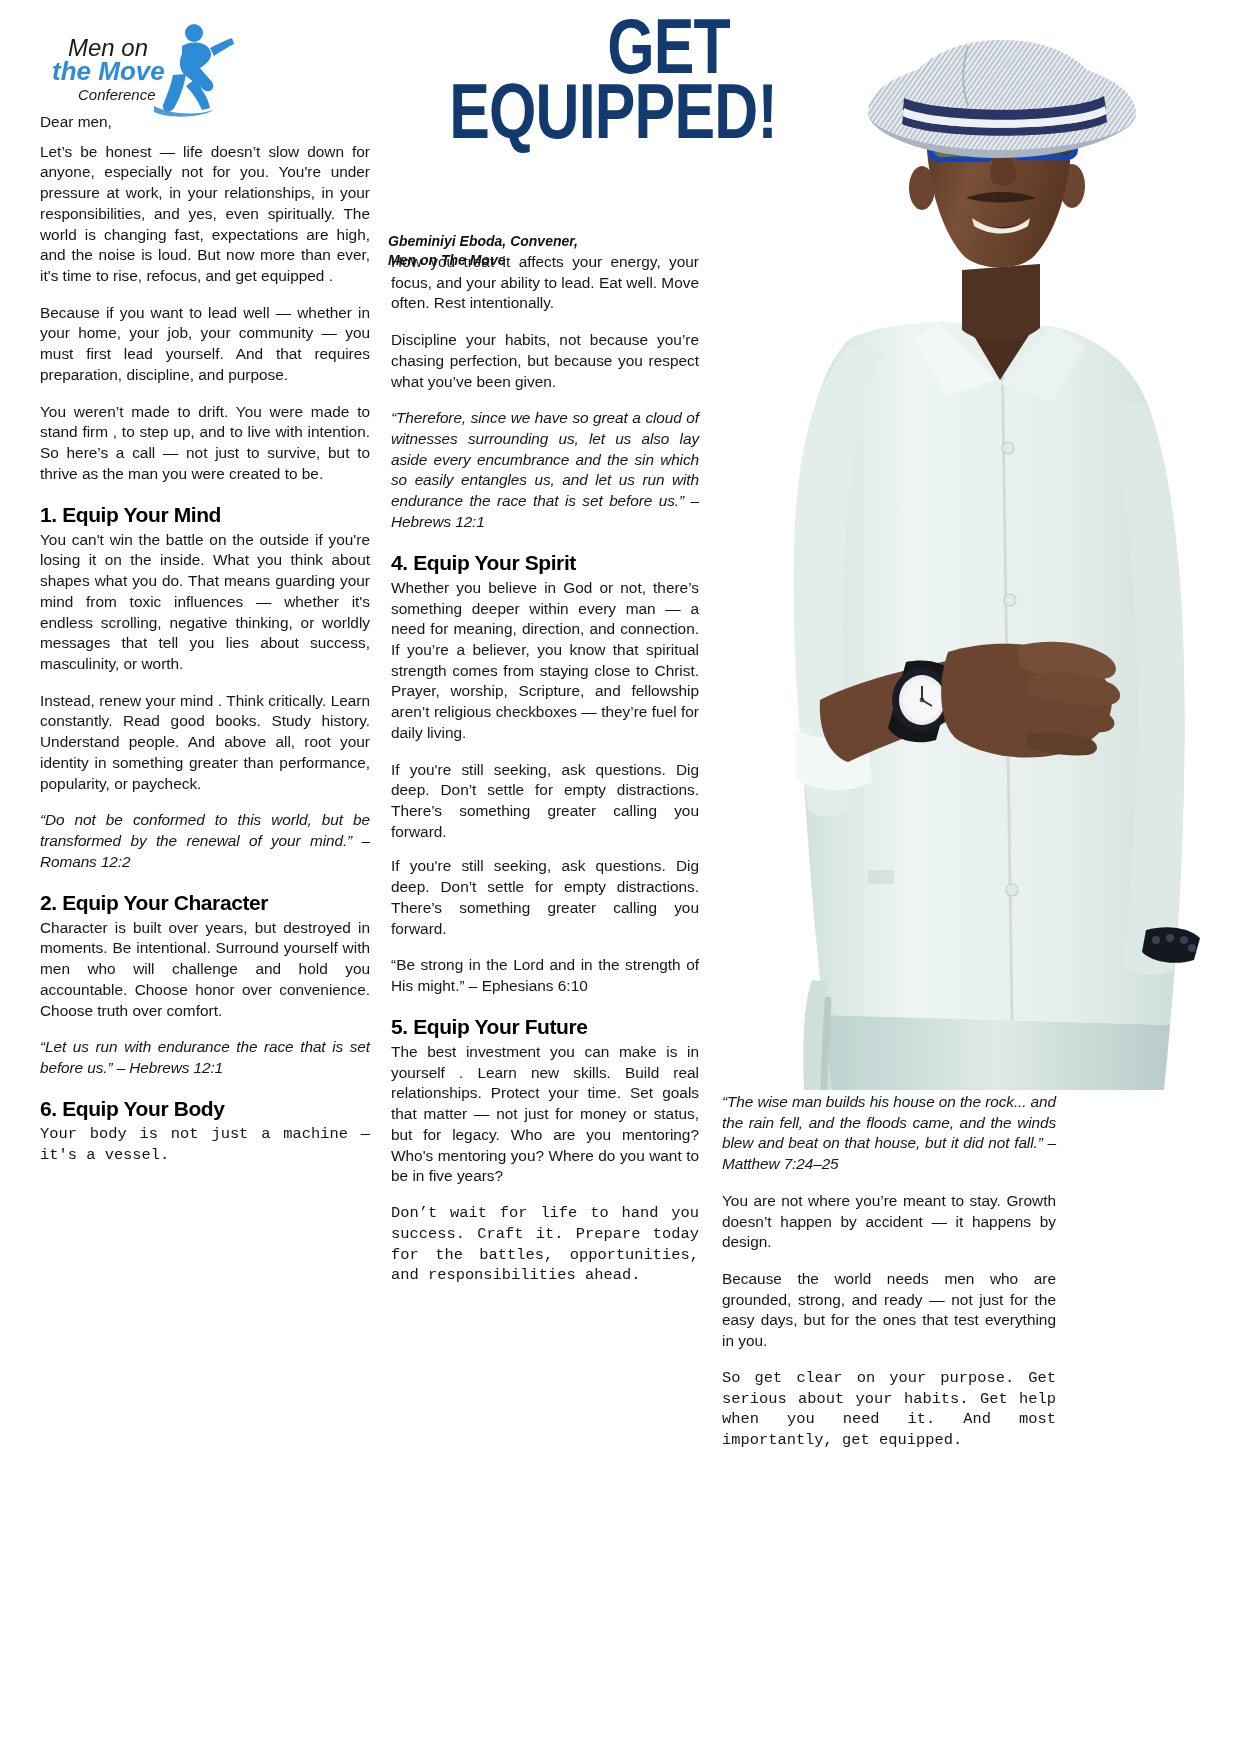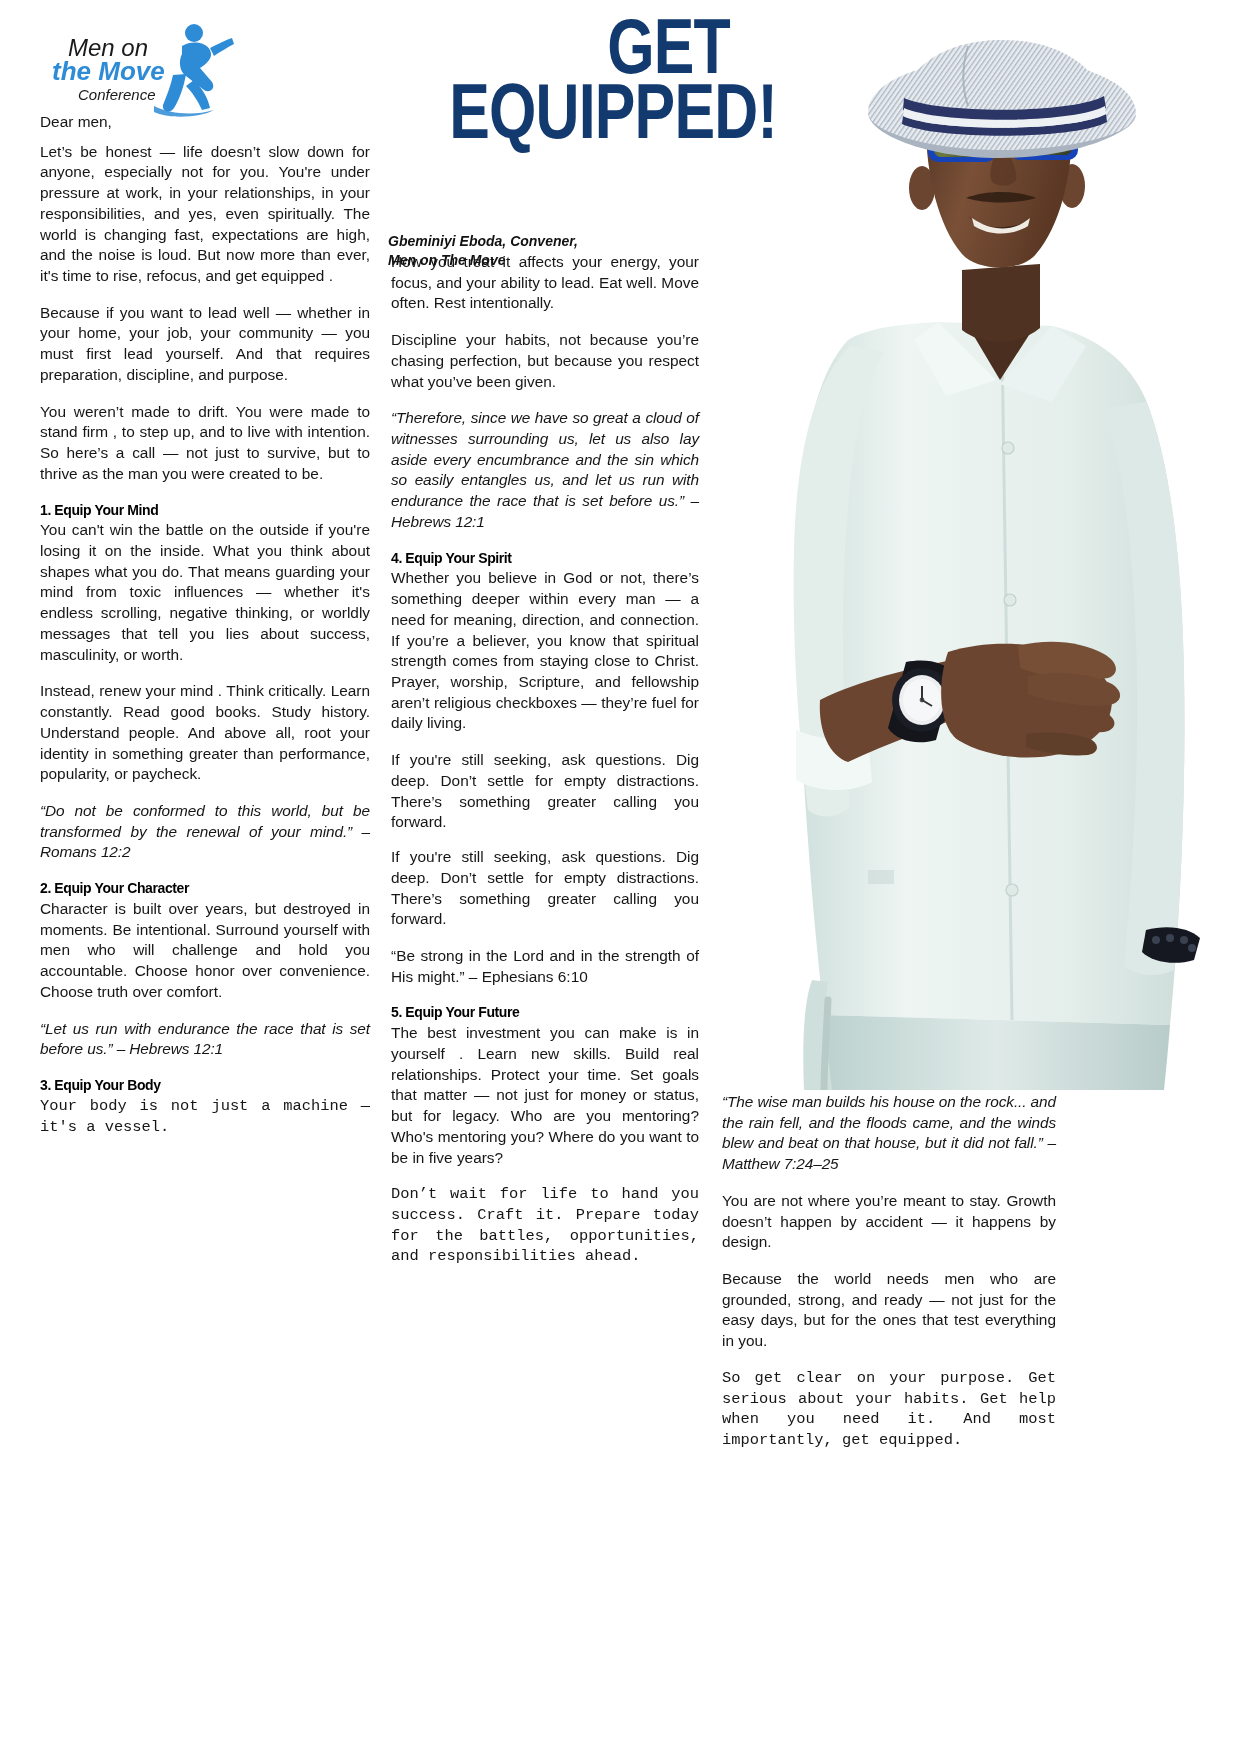--- a/index.html
+++ b/index.html
@@ -70,21 +70,21 @@
   .col1 { left: 40px;  top: 112px;  width: 330px; }
   .col2 { left: 391px; top: 252px;  width: 308px; }
   .col3 { left: 722px; top: 1092px; width: 334px; }
 
   .col p { margin: 0 0 16px 0; }
   .col p.tight { margin-bottom: 14px; }
   .col p:last-child { margin-bottom: 0; font-family: Liberation Mono, monospace; }
 
   .sec-head {
     font-weight: bold;
-    font-size: 14px;
+    font-size: 21px;
     letter-spacing: -0.4px;
     margin: 0 0 1px 0 !important;
     text-align: left;
     color: #000;
   }
   .verse {
     font-style: italic;
     letter-spacing: -0.1px;
   }
   .nogap { margin-bottom: 9px !important; }
@@ -283,21 +283,21 @@
   <p>Let’s be honest — life doesn’t slow down for anyone, especially not for you. You're under pressure at work, in your relationships, in your responsibilities, and yes, even spiritually. The world is changing fast, expectations are high, and the noise is loud. But now more than ever, it's time to rise, refocus, and get equipped .</p>
   <p>Because if you want to lead well — whether in your home, your job, your community — you must first lead yourself. And that requires preparation, discipline, and purpose.</p>
   <p>You weren’t made to drift. You were made to stand firm , to step up, and to live with intention. So here’s a call — not just to survive, but to thrive as the man you were created to be.</p>
   <p class="sec-head">1. Equip Your Mind</p>
   <p>You can't win the battle on the outside if you're losing it on the inside. What you think about shapes what you do. That means guarding your mind from toxic influences — whether it's endless scrolling, negative thinking, or worldly messages that tell you lies about success, masculinity, or worth.</p>
   <p>Instead, renew your mind . Think critically. Learn constantly. Read good books. Study history. Understand people. And above all, root your identity in something greater than performance, popularity, or paycheck.</p>
   <p class="verse">“Do not be conformed to this world, but be transformed by the renewal of your mind.” – Romans 12:2</p>
   <p class="sec-head">2. Equip Your Character</p>
   <p>Character is built over years, but destroyed in moments. Be intentional. Surround yourself with men who will challenge and hold you accountable. Choose honor over convenience. Choose truth over comfort.</p>
   <p class="verse">“Let us run with endurance the race that is set before us.” – Hebrews 12:1</p>
-  <p class="sec-head">3. Equip Your Body</p>
+  <p class="sec-head">6. Equip Your Body</p>
   <p>Your body is not just a machine — it's a vessel.</p>
 </div>
 
 <div class="col col2">
   <p>How you treat it affects your energy, your focus, and your ability to lead. Eat well. Move often. Rest intentionally.</p>
   <p>Discipline your habits, not because you’re chasing perfection, but because you respect what you’ve been given.</p>
   <p class="verse">“Therefore, since we have so great a cloud of witnesses surrounding us, let us also lay aside every encumbrance and the sin which so easily entangles us, and let us run with endurance the race that is set before us.” – Hebrews 12:1</p>
   <p class="sec-head">4. Equip Your Spirit</p>
   <p>Whether you believe in God or not, there’s something deeper within every man — a need for meaning, direction, and connection. If you’re a believer, you know that spiritual strength comes from staying close to Christ. Prayer, worship, Scripture, and fellowship aren’t religious checkboxes — they’re fuel for daily living.</p>
   <p class="tight">If you're still seeking, ask questions. Dig deep. Don’t settle for empty distractions. There’s something greater calling you forward.</p>

